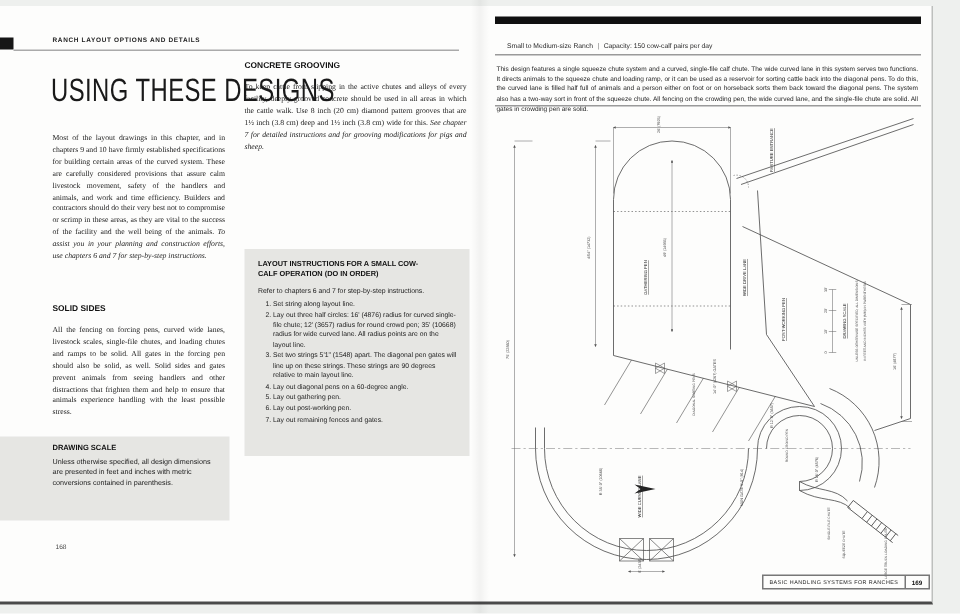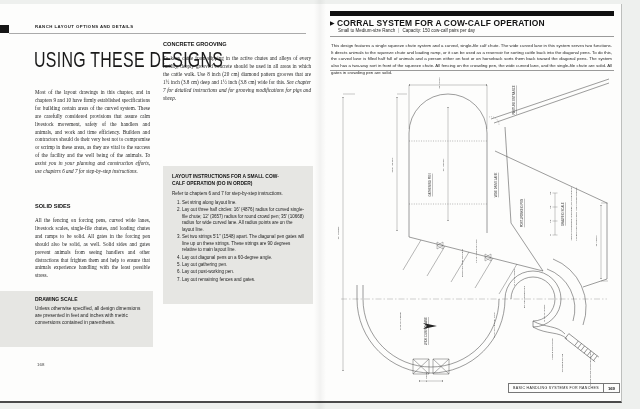--- a/index.html
+++ b/index.html
@@ -97,24 +97,20 @@
         <li>Lay out three half circles: 16' (4876) radius for curved single-file chute; 12' (3657) radius for round crowd pen; 35' (10668) radius for wide curved lane. All radius points are on the layout line.</li>
         <li>Set two strings 5'1" (1548) apart. The diagonal pen gates will line up on these strings. These strings are 90 degrees relative to main layout line.</li>
         <li>Lay out diagonal pens on a 60-degree angle.</li>
         <li>Lay out gathering pen.</li>
         <li>Lay out post-working pen.</li>
         <li>Lay out remaining fences and gates.</li>
       </ol>
   </div>
 
   <div id="rp-bar" class="abs"></div>
-  <div id="rp-titlerow" class="abs">
-    <span id="rp-arrow">▶</span>
-    <span id="rp-title">CORRAL SYSTEM FOR A COW-CALF OPERATION</span>
-  </div>
   <div id="rp-sub" class="abs">
     <span>Small to Medium-size Ranch</span><span class="sep">|</span><span>Capacity: 150 cow-calf pairs per day</span>
   </div>
   <div id="rp-rule1" class="abs hair"></div>
   <p id="rp-intro" class="abs">This design features a single squeeze chute system and a curved, single-file calf chute. The wide curved lane in this system serves two functions. It directs animals to the squeeze chute and loading ramp, or it can be used as a reservoir for sorting cattle back into the diagonal pens. To do this, the curved lane is filled half full of animals and a person either on foot or on horseback sorts them back toward the diagonal pens. The system also has a two-way sort in front of the squeeze chute. All fencing on the crowding pen, the wide curved lane, and the single-file chute are solid. All gates in crowding pen are solid.</p>
   <div id="rp-rule2" class="abs hair"></div>
 
   <svg id="diagram" class="abs" width="282" height="314" viewBox="0 0 282 314">
     <defs>
       <marker id="ah" viewBox="0 0 6 6" refX="5" refY="3" markerWidth="5" markerHeight="5" orient="auto-start-reverse">

